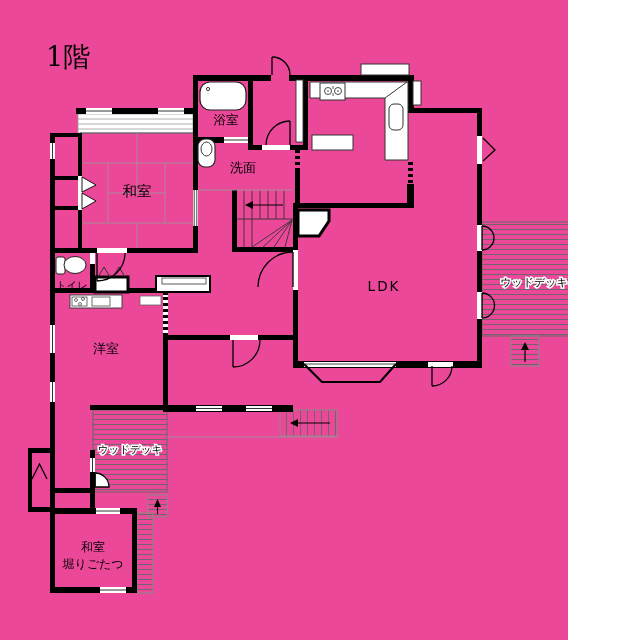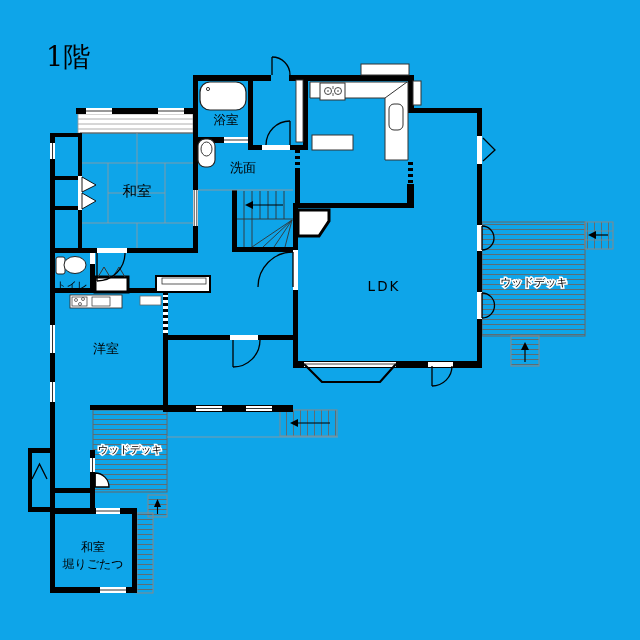--- a/index.html
+++ b/index.html
@@ -1,16 +1,16 @@
 <!DOCTYPE html>
 <html><head>
 <meta charset="utf-8">
 <style>
   html,body{margin:0;padding:0;background:#fff;}
-  .plan-wrap{width:640px;height:640px;background:#0ea5e9;position:relative;overflow:hidden;}
+  .plan-wrap{width:568px;height:640px;background:#ec4899;position:relative;overflow:hidden;}
   svg text{font-family:"DejaVu Sans","Liberation Sans",sans-serif;fill:#000;}
   .halo{paint-order:stroke;stroke:#fff;stroke-width:3px;}
   .title{font-family:"DejaVu Serif","Liberation Serif",serif;}
 </style>
 </head>
 <body>
 
 <div class="plan-wrap">
 <svg width="640" height="640" viewBox="0 0 640 640">
   <defs>

